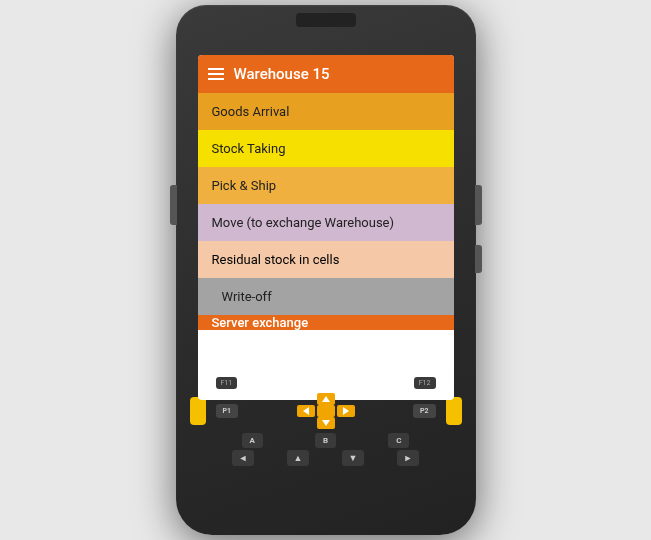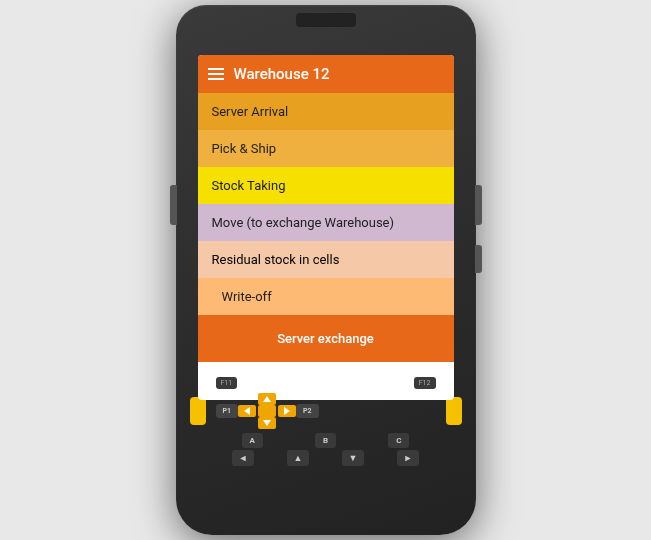--- a/index.html
+++ b/index.html
@@ -149,20 +149,21 @@
       background: #3a3a3a;
       color: #aaa;
       font-size: 7px;
       border-radius: 3px;
       padding: 2px 5px;
     }
 
     
     .p-row {
       display: flex;
+      justify-content: space-between;
       align-items: center;
       width: 220px;
       margin-bottom: 4px;
     }
     .p-key {
       background: #444;
       color: #ccc;
       font-size: 7px;
       border-radius: 3px;
       padding: 3px 7px;
@@ -272,33 +273,33 @@
     <div class="yellow-right"></div>
 
     <div class="screen-container">
 
       <div class="app-header">
         <div class="hamburger-icon">
           <span></span>
             <span></span>
             <span></span>
         </div>
-        <span class="app-title">Warehouse 12</span>
+        <span class="app-title">Warehouse 15</span>
       </div>
 
       <div class="menu-list" id="menu-list">
-          <div class="menu-item" style="background: rgb(232, 160, 32); color: rgb(34, 34, 34);">Server Arrival</div>
+          <div class="menu-item" style="background: rgb(232, 160, 32); color: rgb(34, 34, 34);">Goods Arrival</div>
+          <div class="menu-item" style="background: rgb(245, 224, 0); color: rgb(34, 34, 34);">Stock Taking</div>
           <div class="menu-item" style="background: rgb(240, 176, 64); color: rgb(34, 34, 34);">Pick &amp; Ship</div>
-          <div class="menu-item" style="background: rgb(245, 224, 0); color: rgb(34, 34, 34);">Stock Taking</div>
           <div class="menu-item" style="background: rgb(208, 184, 208); color: rgb(34, 34, 34);">Move (to exchange Warehouse)</div>
           <div class="menu-item" style="background: rgb(245, 200, 168); color: #000000;">Residual stock in cells</div>
-          <div class="menu-item" style="background: #fdba74; color: rgb(34, 34, 34); padding-left: 24px;">Write-off</div>
-        </div>
-
-      <div id="server-btn" style="padding: 16px 14px; text-align: center; font-size: 13px; font-weight: 500; cursor: pointer; background: rgb(232, 104, 26); color: rgb(255, 255, 255);">Server exchange</div>
+          <div class="menu-item" style="background: #a3a3a3; color: rgb(34, 34, 34); padding-left: 24px;">Write-off</div>
+        </div>
+
+      <div id="server-btn" style="padding: 0 14px; text-align: left; font-size: 13px; font-weight: 500; cursor: pointer; background: rgb(232, 104, 26); color: rgb(255, 255, 255);">Server exchange</div>
     </div>
 
     <div class="bottom-hardware">
 
       <div class="fn-row">
         <span class="fn-key">F11</span>
         <span class="fn-key">F12</span>
       </div>
 
       <div class="p-row">

